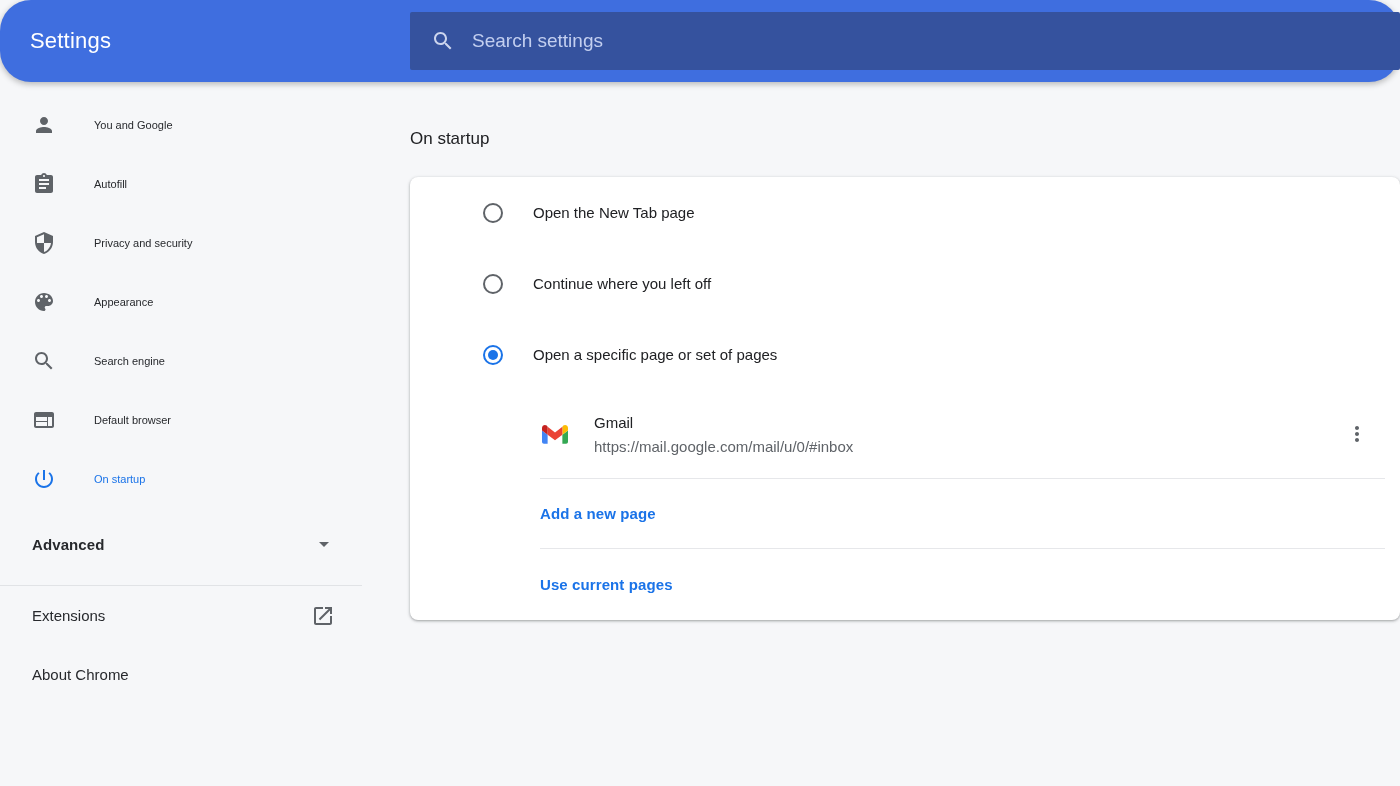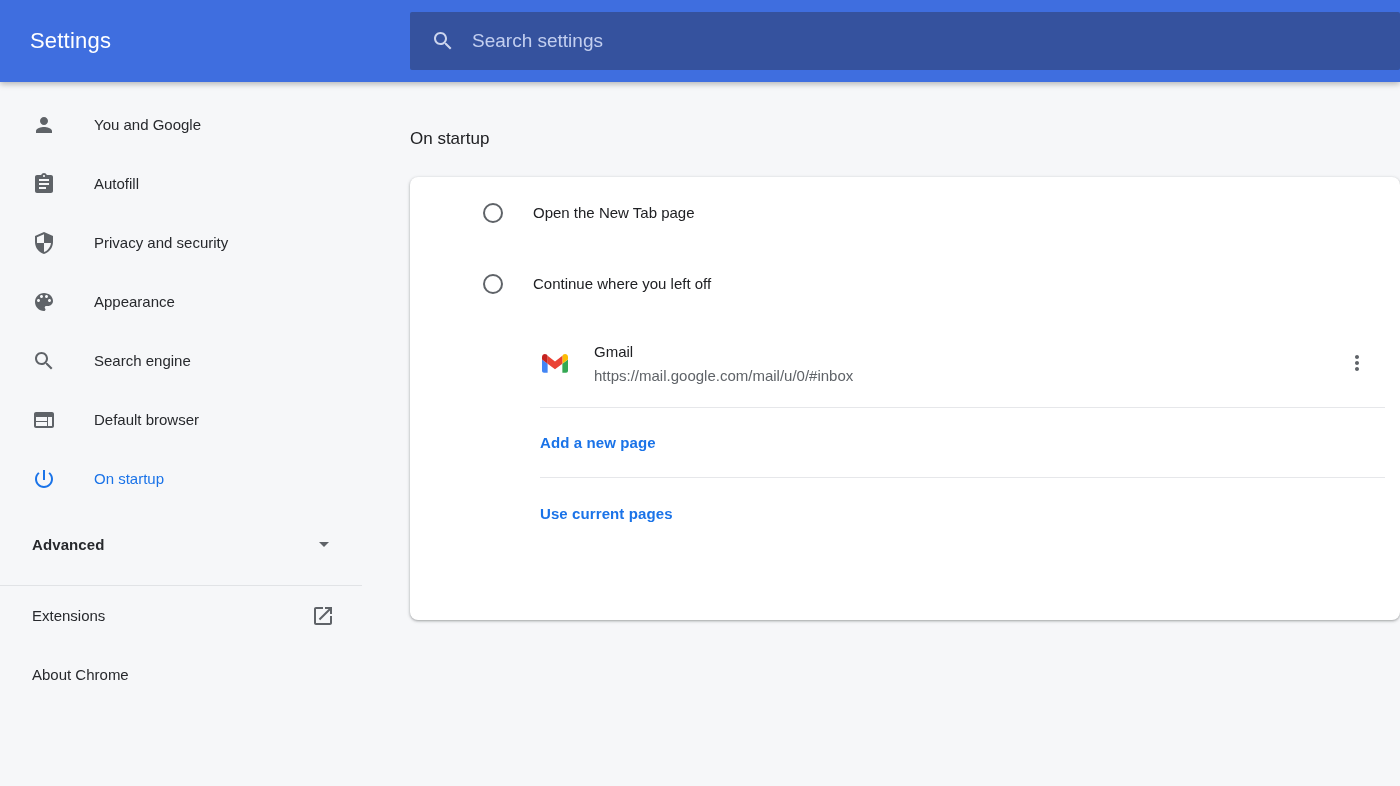--- a/index.html
+++ b/index.html
@@ -11,20 +11,21 @@
     overflow: hidden;
     color: #202124;
   }
 
   
   .header {
     position: absolute; top: 0; left: 0; right: 0; height: 82px;
     background: #3f6edf;
     box-shadow: 0 2px 6px rgba(0,0,0,.28);
     z-index: 10;
+    border-radius: 31px;
   }
   .header-title {
     position: absolute; left: 30px; top: 0; height: 82px;
     display: flex; align-items: center;
     color: #ffffff; font-size: 22px; font-weight: 400; letter-spacing: .2px;
   }
   .search-box {
     position: absolute; left: 410px; right: 0; top: 12px; height: 58px;
     background: #35529e; border-radius: 2px;
     display: flex; align-items: center;
@@ -39,21 +40,21 @@
   .search-input::placeholder { color: #c3cff0; opacity: 1; }
 
   
   .sidebar {
     position: absolute; top: 82px; left: 0; width: 362px; bottom: 0;
     padding-top: 13px;
   }
   .nav-item {
     height: 59px; display: flex; align-items: center;
     padding-left: 32px; cursor: pointer;
-    font-size: 15px; color: #27292d;
+    font-size: 11px; color: #27292d;
   }
   .nav-item .icon { width: 24px; height: 24px; color: #5f6368; flex: 0 0 auto; }
   .nav-item .nav-label { margin-left: 38px; }
   .nav-item.selected { color: #1a73e8; }
   .nav-item.selected .icon { color: #1a73e8; }
 
   .advanced-row {
     margin-top: 7px; height: 58px;
     display: flex; align-items: center; justify-content: space-between;
     padding-left: 32px; padding-right: 26px; cursor: pointer;
@@ -237,20 +238,24 @@
   <div class="option-row">
     <span class="radio"></span>
     <span class="option-label">Open the New Tab page</span>
   </div>
 
   <div class="option-row">
     <span class="radio"></span>
     <span class="option-label">Continue where you left off</span>
   </div>
 
+  <div class="option-row selected">
+    <span class="radio"></span>
+    <span class="option-label">Open a specific page or set of pages</span>
+  </div>
 
   <div class="page-row">
     <svg class="gmail-icon" viewBox="0 0 48 36">
       <path fill="#4285f4" d="M3.6 36h6.8V19.5L0 11.4v21C0 34.4 1.6 36 3.6 36z"></path>
       <path fill="#34a853" d="M37.6 36h6.8c2 0 3.6-1.6 3.6-3.6v-21l-10.4 8.1z"></path>
       <path fill="#fbbc04" d="M37.6 4.8v14.7L48 11.4V6.6c0-4.5-5.1-7-8.7-4.3z"></path>
       <path fill="#ea4335" d="M10.4 19.5V4.8L24 15 37.6 4.8v14.7L24 29.7z"></path>
       <path fill="#c5221f" d="M0 6.6v4.8l10.4 8.1V4.8L8.7 2.3C5.1-.4 0 2.1 0 6.6z"></path>
     </svg>
     <div class="page-text">

